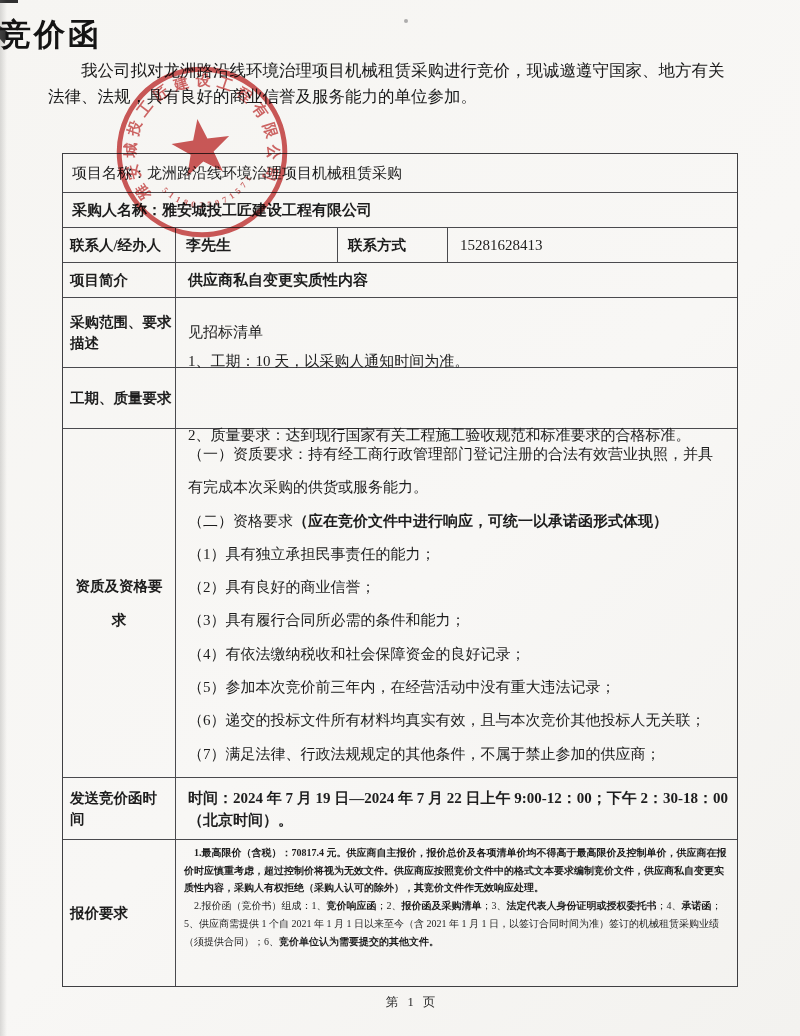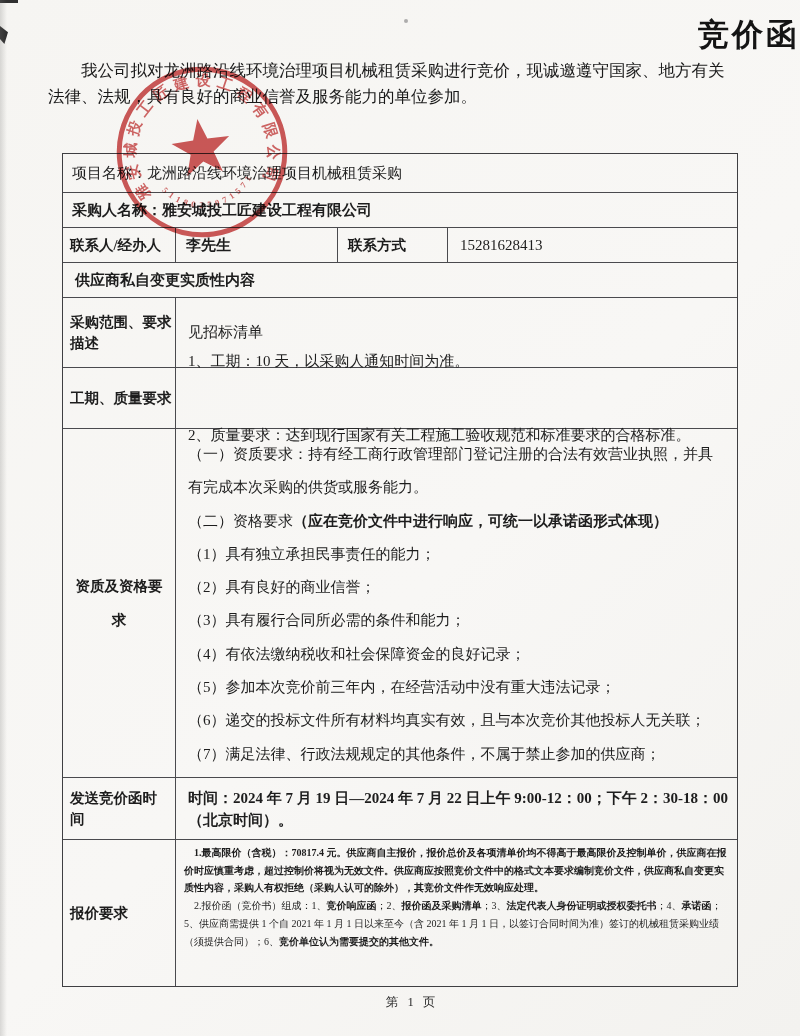--- a/index.html
+++ b/index.html
@@ -11,21 +11,21 @@
   }
   
   .artifact-top{position:absolute;left:0;top:0;width:18px;height:3px;background:#303030;}
   .artifact-tl{position:absolute;left:0;top:26px;width:8px;height:18px;background:#2e2e2e;
     clip-path:polygon(0 0,100% 35%,55% 100%,0 72%);}
   .artifact-dot{position:absolute;left:404px;top:19px;width:4px;height:4px;border-radius:50%;background:#9a9a9a;opacity:.8;}
   .edge-shadow{position:absolute;left:0;top:0;width:7px;height:1036px;
     background:linear-gradient(90deg,rgba(120,120,118,.25),rgba(120,120,118,0));}
 
   .doc-title{
-    position:absolute;top:14px;left:0;width:100%;text-align:right;
+    position:absolute;top:14px;left:0;width:100%;text-align:left;
     font-size:31px;font-weight:bold;letter-spacing:3px;color:#141414;
   }
   .intro{
     position:absolute;left:48px;top:58px;width:678px;
     font-size:16.5px;line-height:26px;text-indent:2em;color:#1a1a1a;
   }
 
   .tbl{
     position:absolute;left:62px;top:153px;width:676px;
     border:1.4px solid #3f3f42;box-sizing:border-box;
@@ -105,20 +105,21 @@
     </div>
 
     <div class="trow r3">
       <div class="cell vr label-cell nw">联系人/经办人</div>
       <div class="cell vr c-name">李先生</div>
       <div class="cell vr c-mlabel">联系方式</div>
       <div class="cell c-phone">15281628413</div>
     </div>
 
     <div class="trow r4">
+      <div class="cell vr label-cell nw">项目简介</div>
       <div class="cell val-cell bold">供应商私自变更实质性内容</div>
     </div>
 
     <div class="trow r5">
       <div class="cell vr label-cell">
           <div class="nw"><span>采购范围、要求</span></div>
           <div class="nw"><span>描述</span></div>
         </div>
       <div class="cell val-cell">见招标清单</div>
     </div>

